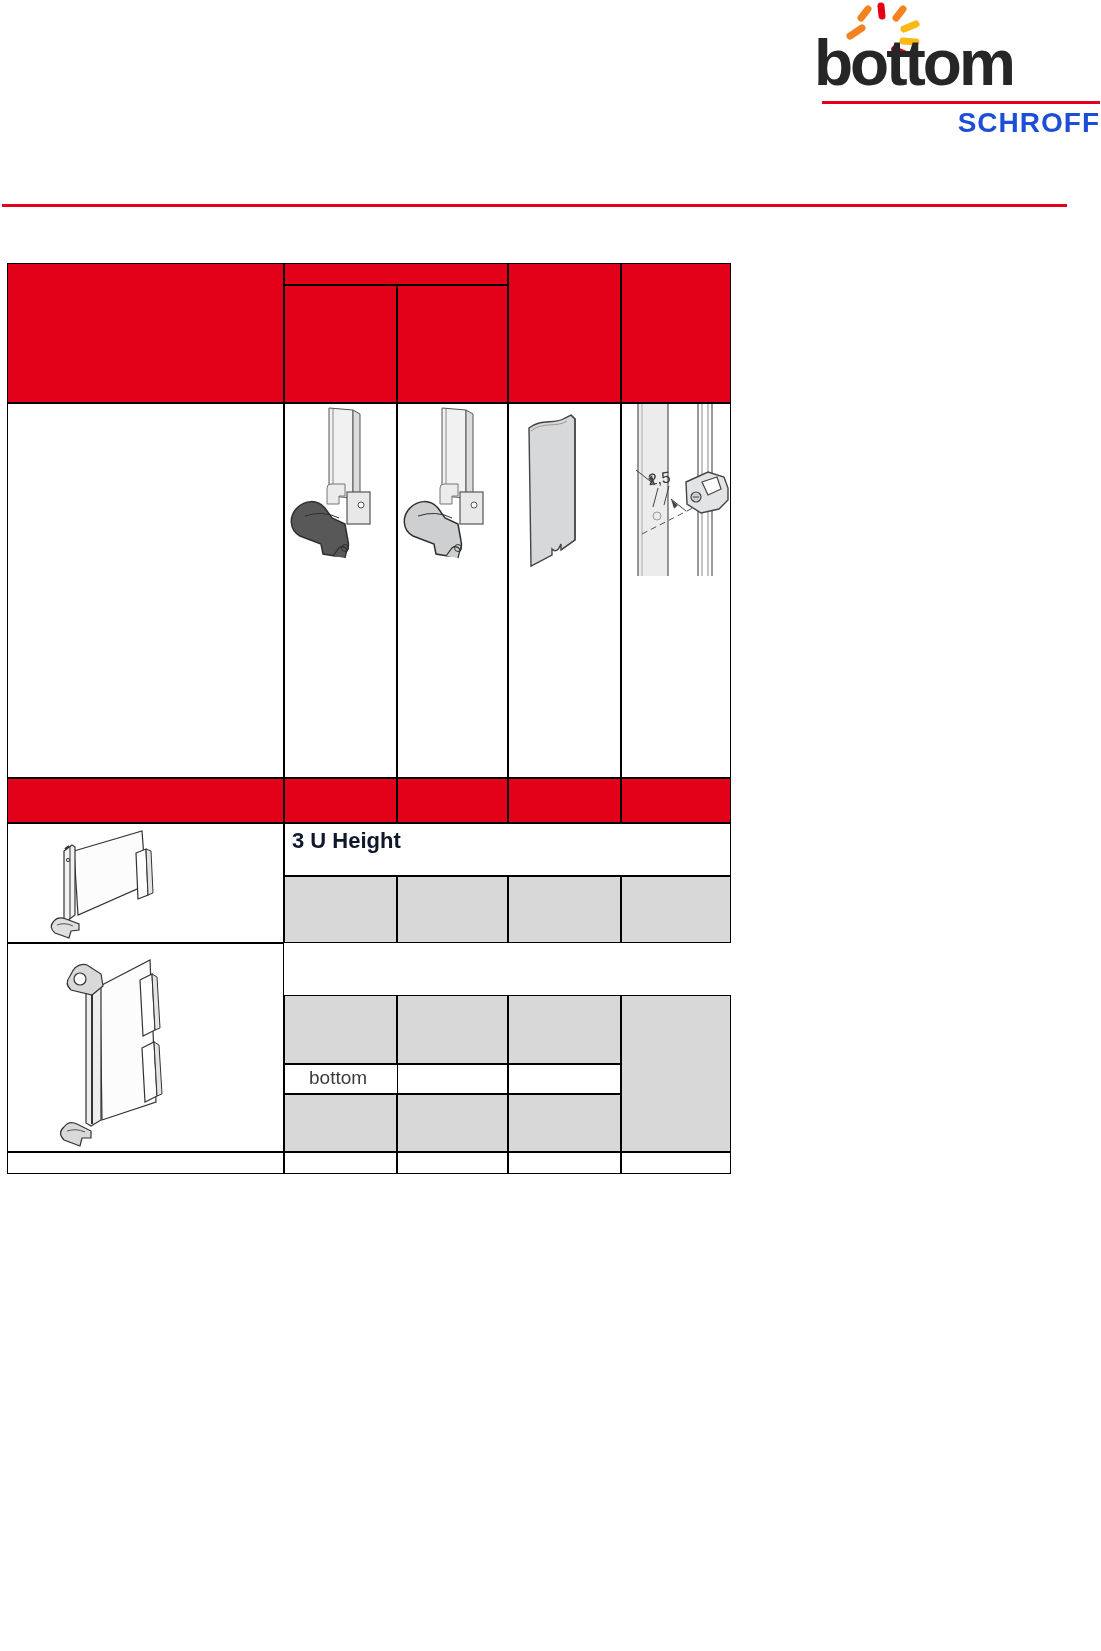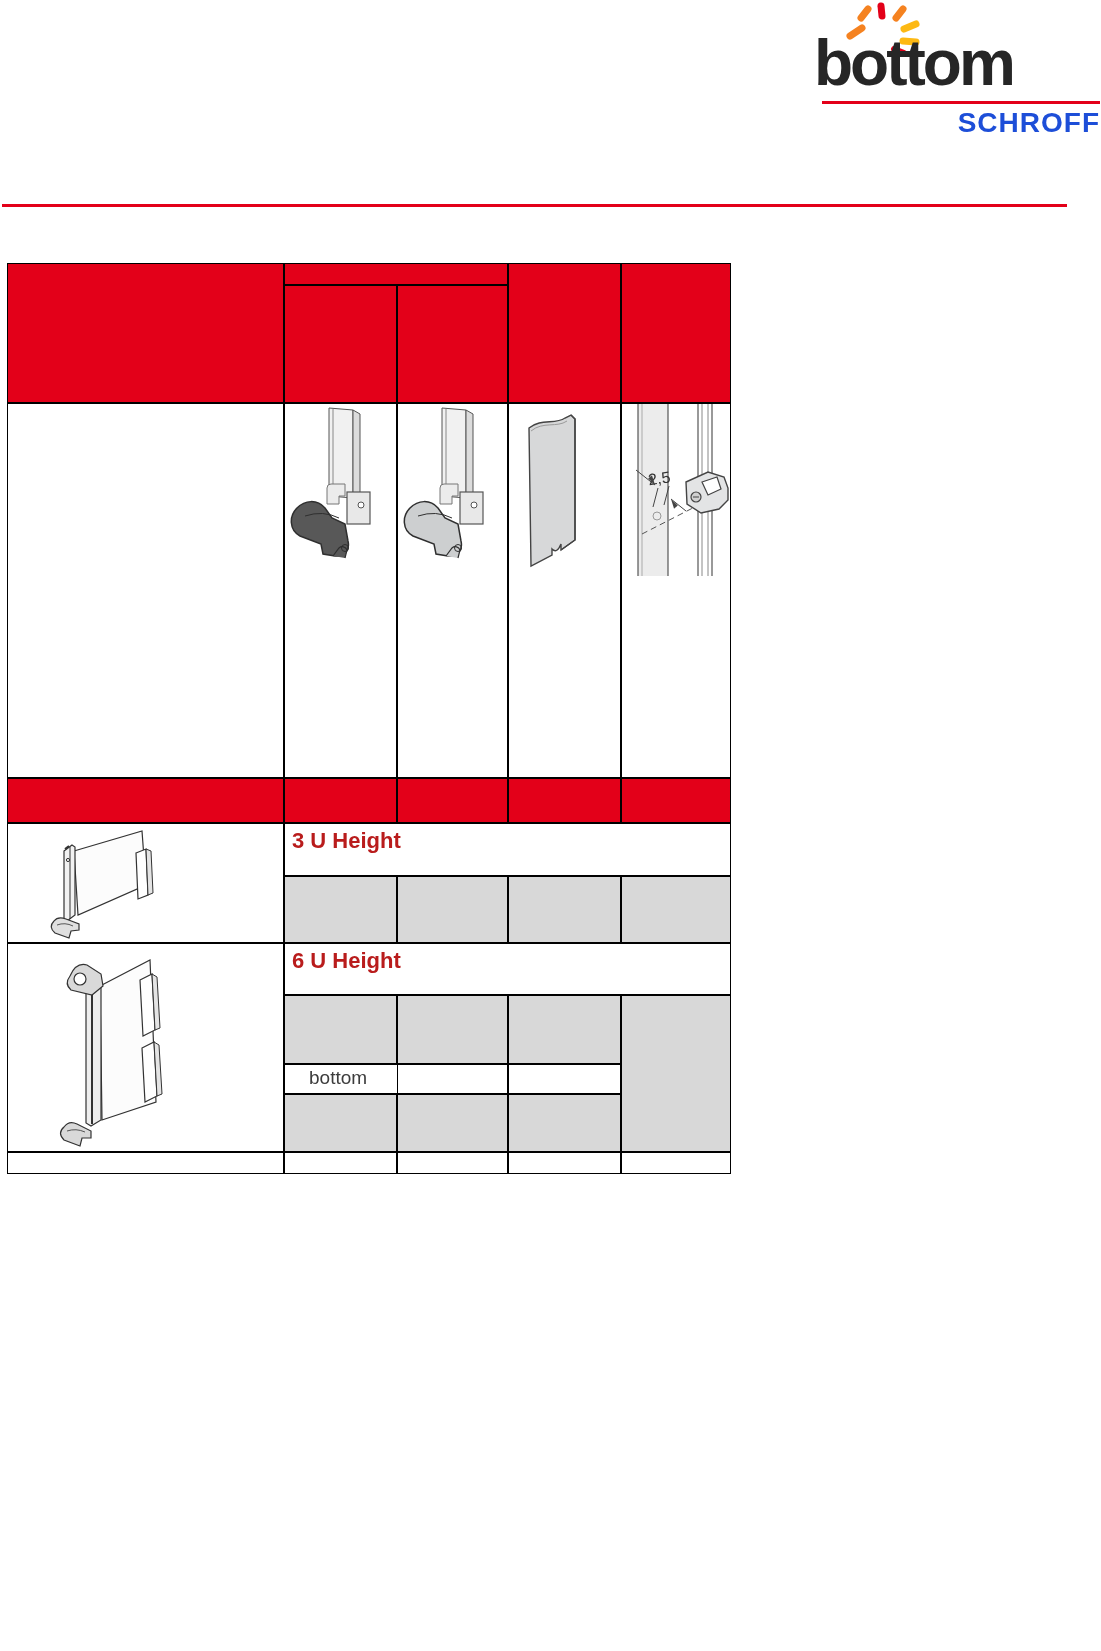--- a/index.html
+++ b/index.html
@@ -26,21 +26,21 @@
   .top-rule{position:absolute;left:2px;top:204px;width:1065px;height:3px;background:#e30019;}
   
   .tbl{position:absolute;left:7px;top:263px;width:724px;height:911px;}
   .cell{
     position:absolute;box-sizing:border-box;
     border:1px solid #000;background:#ffffff;
   }
   .red{background:#e30019;}
   .gray{background:#d8d8d8;}
   .u-label{
-    font-size:22px;font-weight:bold;color:#b91c1c;
+    font-size:22px;font-weight:bold;color:#0f172a;
     padding:4px 0 0 7px;
   }
   .row-label{
     font-size:19px;color:#3c3c3c;
     padding:2px 0 0 9px;
   }
   .fig{position:absolute;}
   svg{display:block;}
 </style>
 </head>
@@ -175,21 +175,20 @@
         <polygon points="96,98 108,92 111,146 99,152" fill="#ffffff" stroke="#333" stroke-width="1.2"></polygon>
         <polygon points="108,92 113,95 116,144 111,146" fill="#e4e4e4" stroke="#333" stroke-width="1"></polygon>
         <path d="M40,28 L50,23 L55,26 L55,170 L45,176 L40,173 Z" fill="#eeeeee" stroke="#333" stroke-width="1.2"></path>
         <line x1="46" y1="25" x2="46" y2="174" stroke="#333" stroke-width="2"></line>
         <path d="M24,26 Q18,34 25,40 L46,45 L57,36 L55,24 L41,15 Q30,12 24,26 Z" fill="#d9d9d9" stroke="#333" stroke-width="1.2"></path>
         <circle cx="34" cy="29" r="6" fill="#ffffff" stroke="#333" stroke-width="1.2"></circle>
         <path d="M18,177 Q11,183 18,190 L34,196 L36,188 L45,188 L45,181 L31,174 Q23,170 18,177 Z" fill="#d9d9d9" stroke="#333" stroke-width="1.2"></path>
         <path d="M21,181 q9,-3 18,1" fill="none" stroke="#333" stroke-width="0.8"></path>
       </svg>
     </div>
-    <div class="cell u-label" style="left:277px;top:680px;width:447px;height:52px;">6 U Height</div>
     <div class="cell gray" style="left:277px;top:732px;width:113px;height:69px;"></div>
     <div class="cell gray" style="left:390px;top:732px;width:111px;height:69px;"></div>
     <div class="cell gray" style="left:501px;top:732px;width:113px;height:69px;"></div>
     <div class="cell gray" style="left:614px;top:732px;width:110px;height:157px;"></div>
 
     <div class="cell row-label" style="left:277px;top:801px;width:120px;height:30px;padding-left:24px;">bottom</div>
     <div class="cell" style="left:390px;top:801px;width:111px;height:30px;"></div>
     <div class="cell" style="left:501px;top:801px;width:113px;height:30px;"></div>
 
     <div class="cell gray" style="left:277px;top:831px;width:113px;height:58px;"></div>

